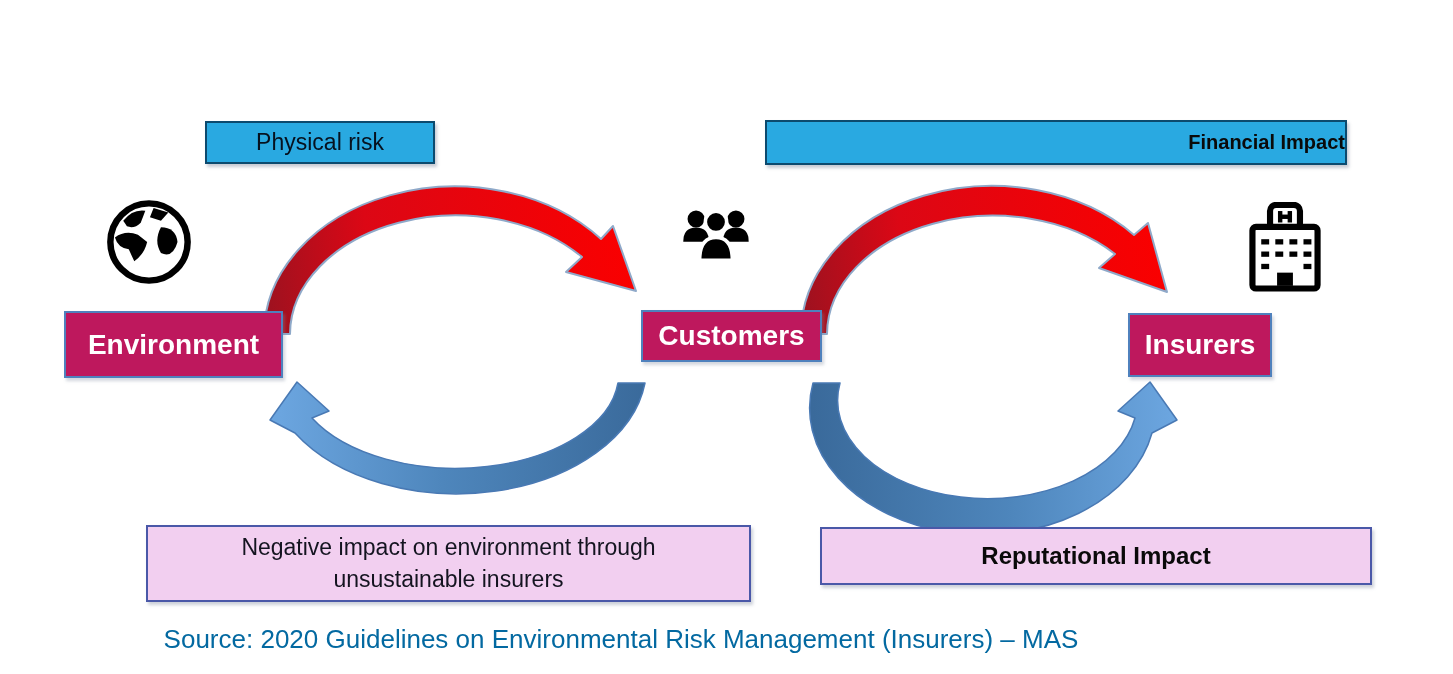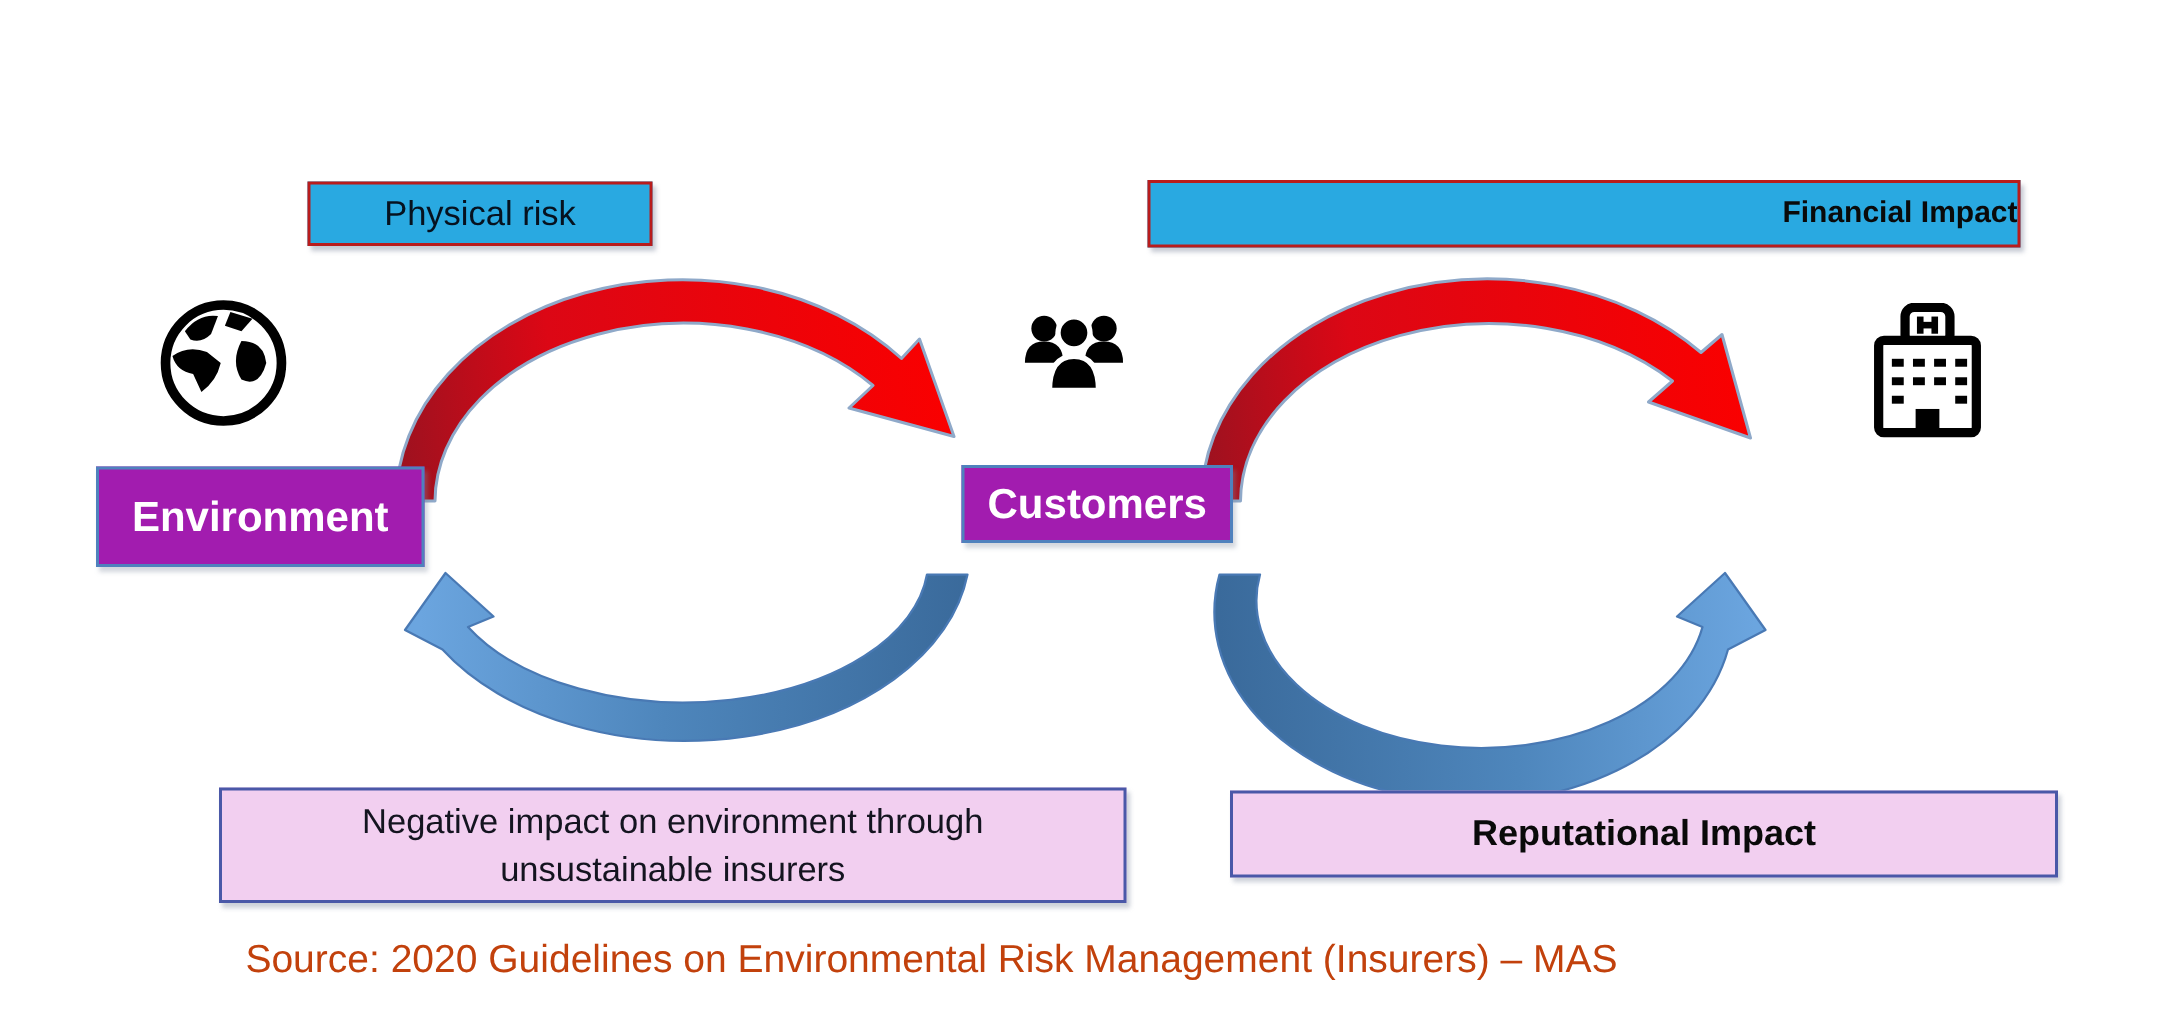--- a/index.html
+++ b/index.html
@@ -6,45 +6,45 @@
   body{width:1453px;height:674px;position:relative;overflow:hidden;
        font-family:"Liberation Sans", sans-serif;}
   .stage{position:absolute;inset:0;width:1453px;height:674px;}
 
   .title{position:absolute;left:57px;top:26px;width:1180px;
          font-size:28px;font-weight:700;color:#161616;letter-spacing:-0.2px;}
 
   .box{position:absolute;display:flex;align-items:center;justify-content:center;
        text-align:center;box-sizing:border-box;z-index:3;}
 
-  .risk-box{background:#29A9E1;border:2px solid #b91c1c;color:#06121f;
+  .risk-box{background:#29A9E1;border:2px solid #0c4a6e;color:#06121f;
             font-size:23px;box-shadow:2px 3px 3px rgba(130,140,160,.45);}
   .risk-box.bold{font-weight:700;font-size:20px;color:#0a0a0a;justify-content:flex-end;}
 
-  .entity-box{background:#a21caf;border:2px solid #4F81BD;color:#ffffff;
+  .entity-box{background:#be185d;border:2px solid #4F81BD;color:#ffffff;
               font-weight:700;font-size:28px;box-shadow:2px 3px 3px rgba(130,140,160,.35);}
 
   .note-box{background:#F2CFF0;border:2px solid #4A58A8;color:#141420;
             font-size:23px;line-height:1.35;box-shadow:2px 3px 3px rgba(130,140,160,.4);}
   .note-box.bold{font-weight:700;font-size:24px;color:#0a0a0a;}
   .note-box .inner{max-width:478px;margin:0 auto;}
 
   #b-physical{left:205px;top:121px;width:230px;height:43px;}
   #b-transition{left:456px;top:121px;width:232px;height:43px;}
   #b-financial{left:765px;top:120px;width:582px;height:45px;}
 
   #b-environment{left:64px;top:311px;width:219px;height:67px;}
   #b-customers{left:641px;top:310px;width:181px;height:52px;}
   #b-insurers{left:1128px;top:313px;width:144px;height:64px;}
 
   #b-negative{left:146px;top:525px;width:605px;height:77px;}
   #b-reputational{left:820px;top:527px;width:552px;height:58px;}
 
   .source{position:absolute;left:0;top:624px;width:1242px;text-align:center;
-          font-size:26px;color:#c2410c;z-index:3;}
+          font-size:26px;color:#0369a1;z-index:3;}
 
   .icon{position:absolute;z-index:2;}
   #globe{left:103px;top:196px;width:92px;height:92px;}
   #people{left:680px;top:202px;width:72px;height:64px;}
   #building{left:1241px;top:202px;width:88px;height:92px;}
 
   #arrows{position:absolute;left:0;top:0;z-index:1;}
 </style>
 </head>
 <body>
@@ -129,20 +129,23 @@
   <div class="box risk-box bold" id="b-financial">
     <span>Financial Impact</span>
   </div>
 
   <div class="box entity-box" id="b-environment">
     <span>Environment</span>
   </div>
   <div class="box entity-box" id="b-customers">
     <span>Customers</span>
   </div>
+  <div class="box entity-box" id="b-insurers">
+    <span>Insurers</span>
+  </div>
 
   <div class="box note-box" id="b-negative">
     <span class="inner">Negative impact on environment through unsustainable insurers</span>
   </div>
   <div class="box note-box bold" id="b-reputational">
     <span>Reputational Impact</span>
   </div>
 
   <div class="source">Source: 2020 Guidelines on Environmental Risk Management (Insurers) – MAS</div>
 

